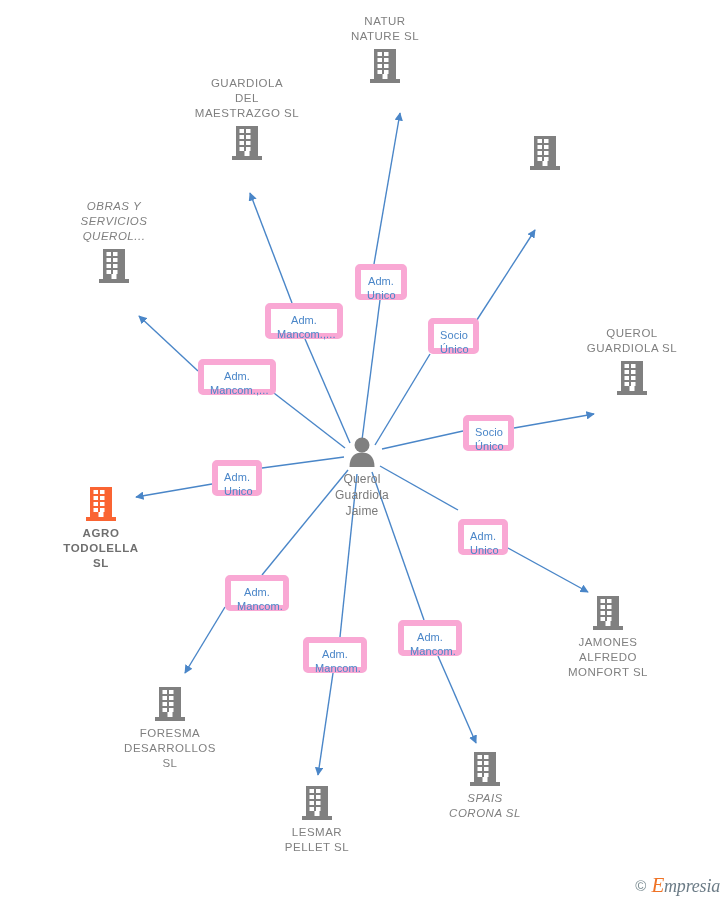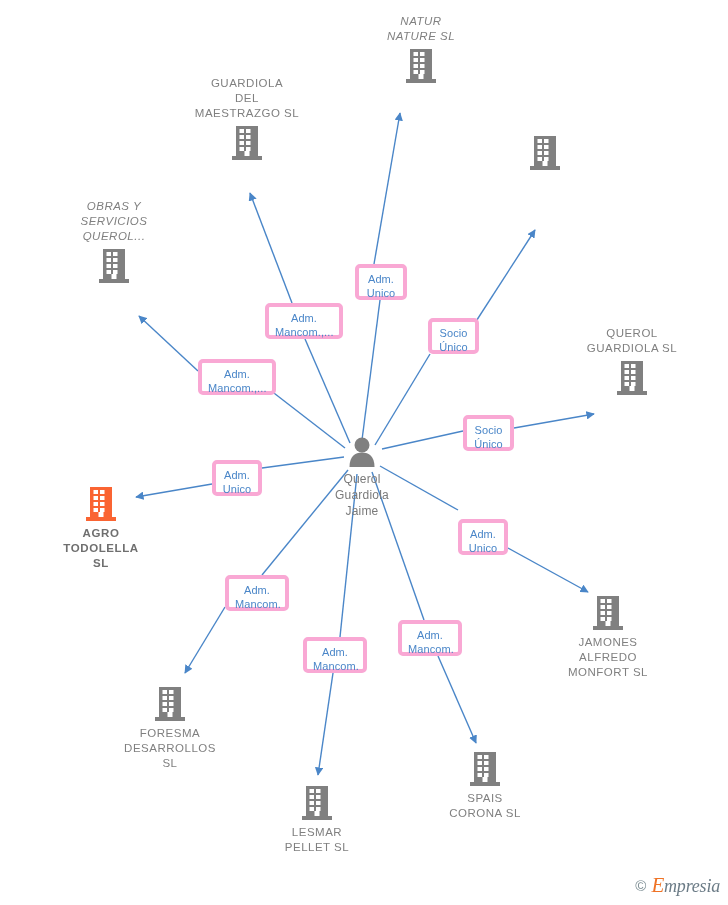--- a/index.html
+++ b/index.html
@@ -51,21 +51,21 @@
   }
   .node .glyph {
     display: block;
     line-height: 0;
   }
   .node.below .label { margin-top: 3px; }
   .node.above .label { margin-bottom: 3px; }
   .edge-label {
     position: absolute;
     box-sizing: border-box;
-    border: 4px solid #f9a8d4;
+    border: 6px solid #f9a8d4;
     border-radius: 5px;
     background: #ffffff;
     color: #4a86c8;
     font-size: 11px;
     line-height: 14px;
     text-align: center;
     padding: 4px 6px 5px 6px;
     white-space: pre-line;
     letter-spacing: 0.1px;
   }
@@ -129,21 +129,21 @@
   <div id="nodes-layer">
       <div class="node center below" style="left: 362px; top: 436px;">
         <span class="glyph"><svg width="30" height="32" viewBox="0 0 30 32" aria-hidden="true">
             <circle cx="15" cy="9" r="7.5" fill="#808080"></circle>
             <path d="M2.5 31 C2.5 20.5 8 16.5 15 16.5 C22 16.5 27.5 20.5 27.5 31 Z" fill="#808080"></path>
           </svg></span>
         <div class="label">Querol
 Guardiola
 Jaime</div>
       </div>
-      <div class="node above" style="left: 421px; top: 14px; font-style: italic;">
+      <div class="node above" style="left: 385px; top: 14px;">
         <div class="label">NATUR
 NATURE  SL</div>
         <span class="glyph"><svg width="34" height="38" viewBox="0 0 34 38" aria-hidden="true">
             <rect x="6" y="2" width="22" height="30" fill="#808080"></rect>
             <rect x="2" y="32" width="30" height="4" fill="#808080"></rect>
             <g fill="#ffffff">
               <rect x="9.5" y="5" width="4.5" height="4"></rect>
               <rect x="16" y="5" width="4.5" height="4"></rect>
               <rect x="22.5" y="5" width="0" height="0"></rect>
               <rect x="9.5" y="11" width="4.5" height="4"></rect>
@@ -292,21 +292,21 @@
               <rect x="16" y="17" width="4.5" height="4"></rect>
               <rect x="9.5" y="23" width="4.5" height="4"></rect>
               <rect x="16" y="23" width="4.5" height="4"></rect>
               <rect x="14.5" y="27" width="5" height="5"></rect>
             </g>
           </svg></span>
         <div class="label">FORESMA
 DESARROLLOS
 SL</div>
       </div>
-      <div class="node below" style="left: 485px; top: 750px;">
+      <div class="node below" style="left: 485px; top: 750px; font-style: italic;">
         <span class="glyph"><svg width="34" height="38" viewBox="0 0 34 38" aria-hidden="true">
             <rect x="6" y="2" width="22" height="30" fill="#808080"></rect>
             <rect x="2" y="32" width="30" height="4" fill="#808080"></rect>
             <g fill="#ffffff">
               <rect x="9.5" y="5" width="4.5" height="4"></rect>
               <rect x="16" y="5" width="4.5" height="4"></rect>
               <rect x="22.5" y="5" width="0" height="0"></rect>
               <rect x="9.5" y="11" width="4.5" height="4"></rect>
               <rect x="16" y="11" width="4.5" height="4"></rect>
               <rect x="9.5" y="17" width="4.5" height="4"></rect>

